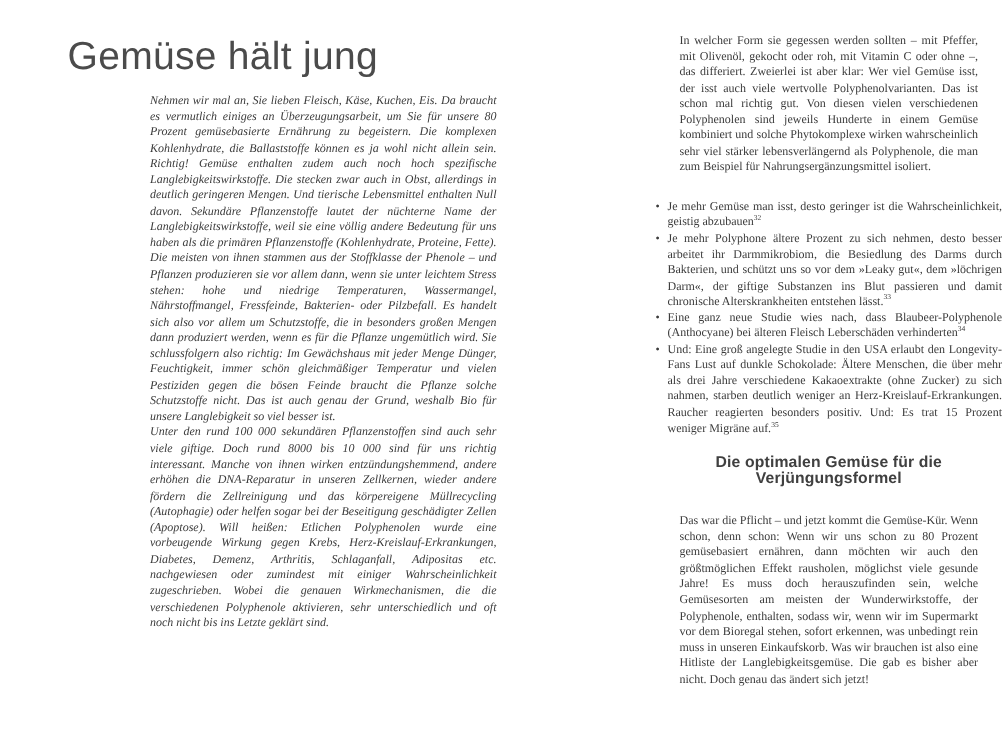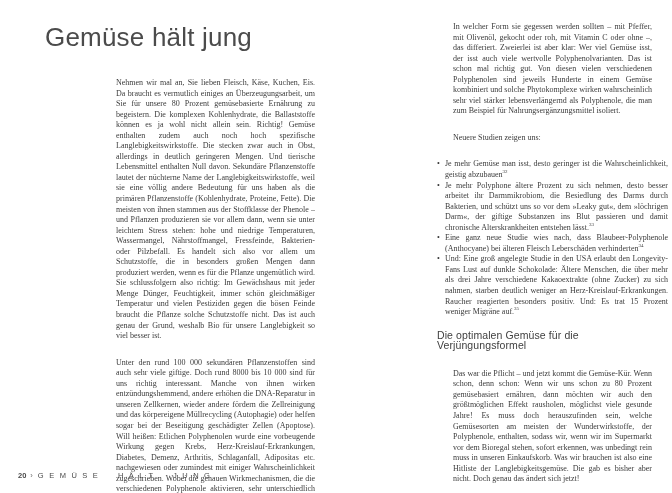--- a/index.html
+++ b/index.html
@@ -29,21 +29,21 @@
   .left-body {
     position: absolute;
     left: 100px; top: 62px;
     width: 231px;
     font-size: 8px;
     line-height: 10.55px;
     text-align: justify;
     hyphens: auto;
     color: #3b3b3b;
   }
-  .left-body p { margin: 16px; }
+  .left-body p { margin: 0; font-style: italic; }
 
   .folio {
     position: absolute;
     left: 18px; top: 471px;
     font-family: "Liberation Sans", "DejaVu Sans", sans-serif;
     font-size: 7.5px;
     color: #4a4a4a;
     white-space: nowrap;
   }
   .folio .pagenum { font-weight: 700; letter-spacing: 0; margin-right: 4px; }
@@ -77,49 +77,45 @@
     position: absolute;
     left: 0; top: 0;
   }
   sup.endnote {
     font-size: 5px;
     line-height: 0;
     vertical-align: super;
   }
   .subheading {
     font-family: "Liberation Sans", "DejaVu Sans", sans-serif;
-    font-weight: 400;
+    font-weight: 700;
     font-size: 10.5px;
     letter-spacing: 0.1px;
     color: #404040;
     margin: 0;
     padding-top: 12px;
     padding-bottom: 2px;
-    text-align: left;
+    text-align: center;
   }
 </style>
 </head>
 <body>
 
 <div class="spread">
 
   <h1 class="page-title">Gemüse hält jung</h1>
 
   <div class="left-body">
     <p>Nehmen wir mal an, Sie lieben Fleisch, Käse, Kuchen, Eis. Da braucht es vermutlich einiges an Überzeugungsarbeit, um Sie für unsere 80 Prozent gemüsebasierte Ernährung zu begeistern. Die komplexen Kohlenhydrate, die Ballaststoffe können es ja wohl nicht allein sein. Richtig! Gemüse enthalten zudem auch noch hoch spezifische Langlebigkeitswirkstoffe. Die stecken zwar auch in Obst, allerdings in deutlich geringeren Mengen. Und tierische Lebensmittel enthalten Null davon. Sekundäre Pflanzenstoffe lautet der nüchterne Name der Langlebigkeitswirkstoffe, weil sie eine völlig andere Bedeutung für uns haben als die primären Pflanzenstoffe (Kohlenhydrate, Proteine, Fette). Die meisten von ihnen stammen aus der Stoffklasse der Phenole – und Pflanzen produzieren sie vor allem dann, wenn sie unter leichtem Stress stehen: hohe und niedrige Temperaturen, Wassermangel, Nährstoffmangel, Fressfeinde, Bakterien- oder Pilzbefall. Es handelt sich also vor allem um Schutzstoffe, die in besonders großen Mengen dann produziert werden, wenn es für die Pflanze ungemütlich wird. Sie schlussfolgern also richtig: Im Gewächshaus mit jeder Menge Dünger, Feuchtigkeit, immer schön gleichmäßiger Temperatur und vielen Pestiziden gegen die bösen Feinde braucht die Pflanze solche Schutzstoffe nicht. Das ist auch genau der Grund, weshalb Bio für unsere Langlebigkeit so viel besser ist.</p>
     <p>Unter den rund 100 000 sekundären Pflanzenstoffen sind auch sehr viele giftige. Doch rund 8000 bis 10 000 sind für uns richtig interessant. Manche von ihnen wirken entzündungshemmend, andere erhöhen die DNA-Reparatur in unseren Zellkernen, wieder andere fördern die Zellreinigung und das körpereigene Müllrecycling (Autophagie) oder helfen sogar bei der Beseitigung geschädigter Zellen (Apoptose). Will heißen: Etlichen Polyphenolen wurde eine vorbeugende Wirkung gegen Krebs, Herz-Kreislauf-Erkrankungen, Diabetes, Demenz, Arthritis, Schlaganfall, Adipositas etc. nachgewiesen oder zumindest mit einiger Wahrscheinlichkeit zugeschrieben. Wobei die genauen Wirkmechanismen, die die verschiedenen Polyphenole aktivieren, sehr unterschiedlich und oft noch nicht bis ins Letzte geklärt sind.</p>
   </div>
 
-  <div class="folio">
-    <span class="pagenum">20</span><span class="sep">›</span><span class="chapter">GEMÜSE HÄLT JUNG</span>
-  </div>
 
   <div class="right-body">
     <p>In welcher Form sie gegessen werden sollten – mit Pfeffer, mit Olivenöl, gekocht oder roh, mit Vitamin C oder ohne –, das differiert. Zweierlei ist aber klar: Wer viel Gemüse isst, der isst auch viele wertvolle Polyphenolvarianten. Das ist schon mal richtig gut. Von diesen vielen verschiedenen Polyphenolen sind jeweils Hunderte in einem Gemüse kombiniert und solche Phytokomplexe wirken wahrscheinlich sehr viel stärker lebensverlängernd als Polyphenole, die man zum Beispiel für Nahrungsergänzungsmittel isoliert.</p>
-    <p class="studies-lead">Neuere Studien zeigen uns:</p>
 
     <ul class="study-list">
       <li>
         <span class="bullet-glyph">•</span><span>Je mehr Gemüse man isst, desto geringer ist die Wahrscheinlichkeit, geistig abzubauen</span><sup class="endnote">32</sup>
       </li>
       <li>
         <span class="bullet-glyph">•</span><span>Je mehr Polyphone ältere Prozent zu sich nehmen, desto besser arbeitet ihr Darmmikrobiom, die Besiedlung des Darms durch Bakterien, und schützt uns so vor dem »Leaky gut«, dem »löchrigen Darm«, der giftige Substanzen ins Blut passieren und damit chronische Alterskrankheiten entstehen lässt.</span><sup class="endnote">33</sup>
       </li>
       <li>
         <span class="bullet-glyph">•</span><span>Eine ganz neue Studie wies nach, dass Blaubeer-Polyphenole (Anthocyane) bei älteren Fleisch Leberschäden verhinderten</span><sup class="endnote">34</sup>

